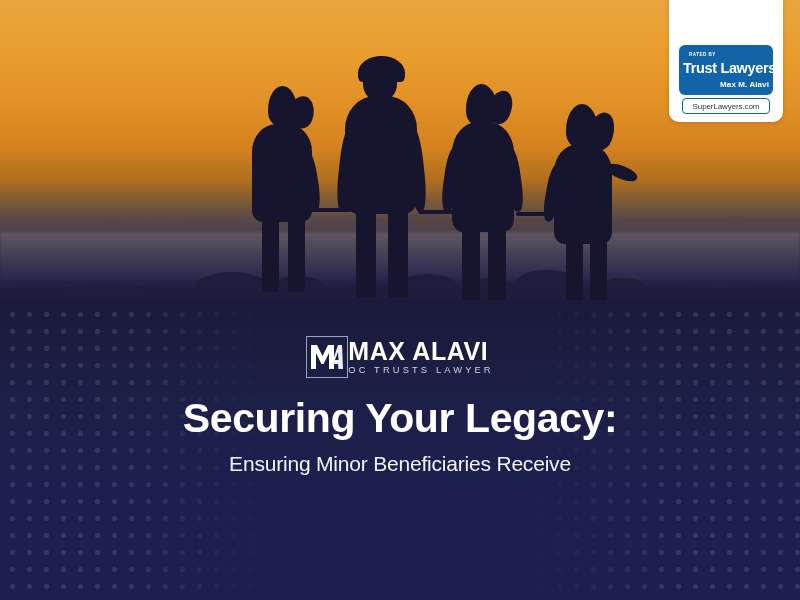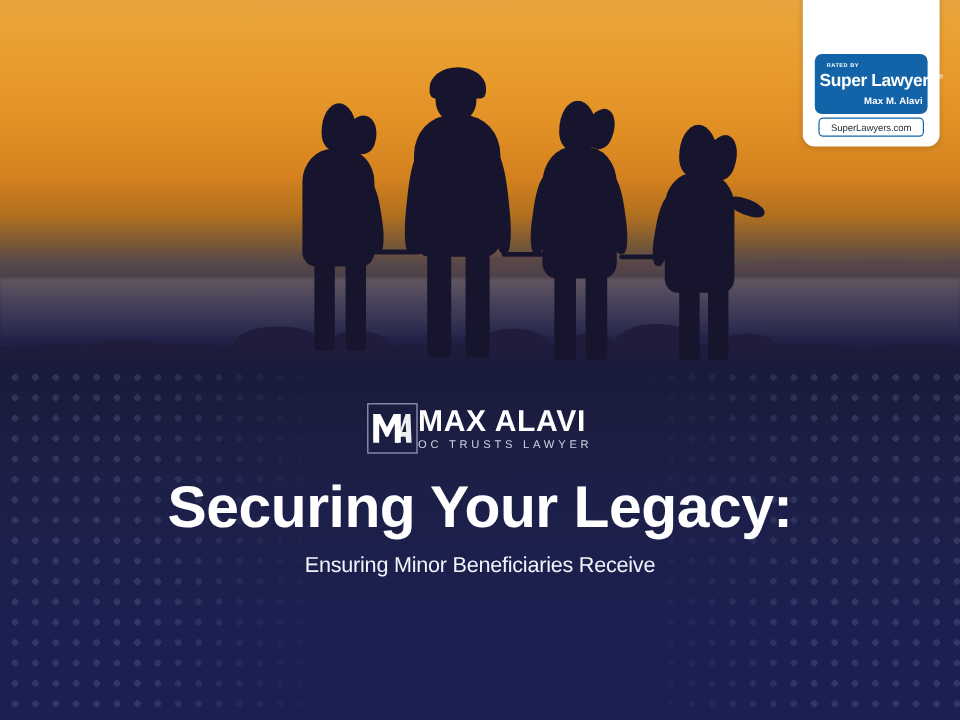--- a/index.html
+++ b/index.html
@@ -271,29 +271,29 @@
     position: absolute;
     left: 0;
     top: 96px;
     width: 800px;
     text-align: center;
     padding: 0 60px;
     box-sizing: border-box;
   }
   .headline-main {
     color: #ffffff;
-    font-size: 49px;
+    font-size: 41px;
     font-weight: bold;
     letter-spacing: -.4px;
     line-height: 1.12;
     margin: 0;
   }
   .headline-sub {
     color: #f2f4fa;
-    font-size: 18px;
+    font-size: 21px;
     font-weight: normal;
     letter-spacing: -.2px;
     line-height: 1.28;
     margin: 9px 0 12px;
   }
 </style>
 </head>
 <body>
 
 <div class="canvas">
@@ -342,21 +342,21 @@
     <div class="fig-hair" style="left:588px;top:112px;width:26px;height:38px;transform:rotate(18deg);"></div>
     <div class="fig-torso" style="left:554px;top:144px;width:58px;height:100px;"></div>
     <div class="fig-arm" style="left:546px;top:164px;width:14px;height:58px;border-radius:42%;transform:rotate(10deg);"></div>
     <div class="fig-arm" style="left:606px;top:166px;width:32px;height:13px;border-radius:46%;transform:rotate(22deg);"></div>
     <div class="fig-leg" style="left:566px;top:236px;width:17px;height:66px;"></div>
     <div class="fig-leg" style="left:590px;top:236px;width:17px;height:66px;"></div>
 
     <div class="badge-card">
       <div class="badge-blue">
         <div class="badge-ratedby">RATED BY</div>
-        <div class="badge-title"><span>Super Lawyers</span><span class="tm">®</span></div>
+        <div class="badge-title"><span>Trust Lawyers</span><span class="tm">®</span></div>
         <div class="badge-name">Max M. Alavi</div>
       </div>
       <div class="badge-url">SuperLawyers.com</div>
     </div>
   </div>
 
   <div class="panel">
     <div class="dots left"></div>
     <div class="dots right"></div>
 

